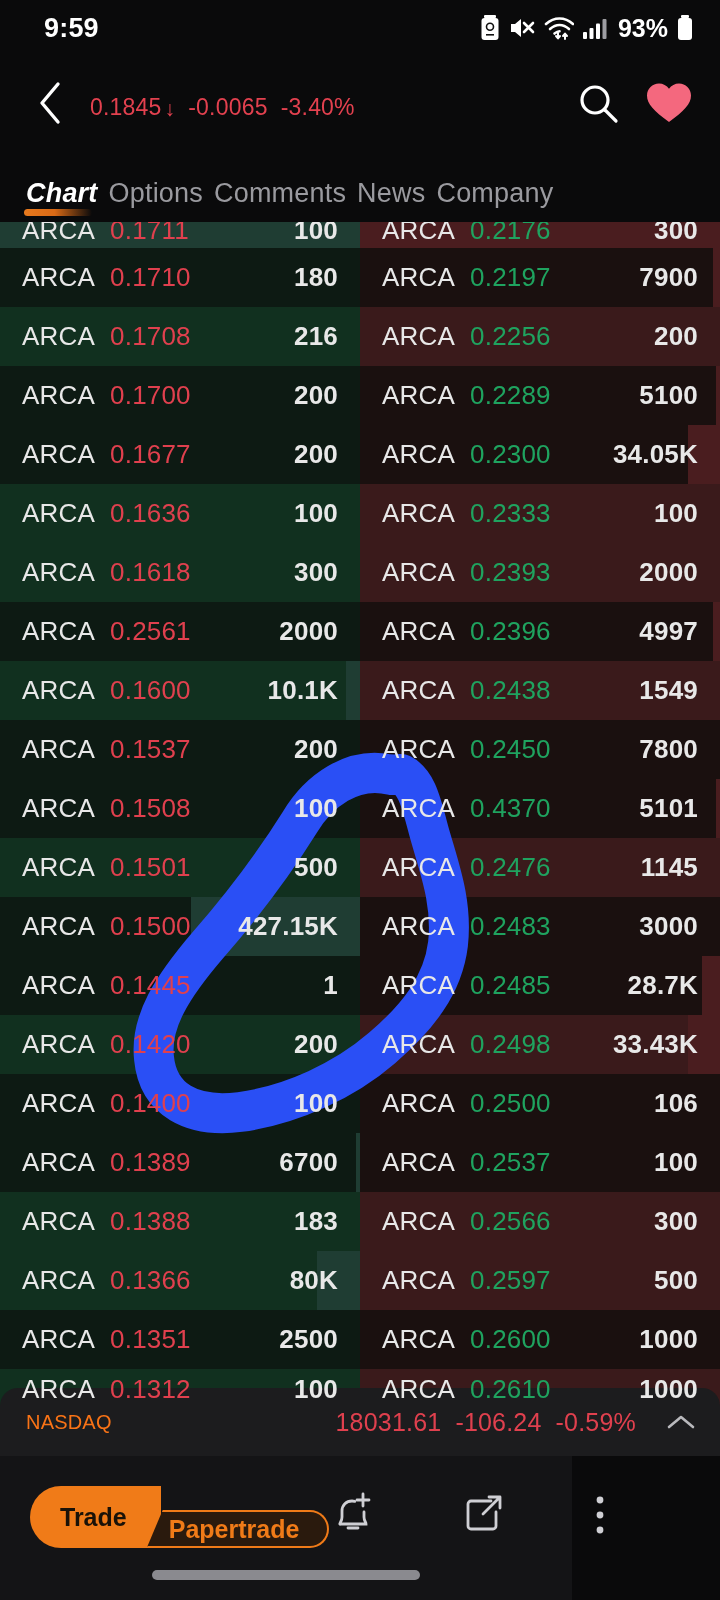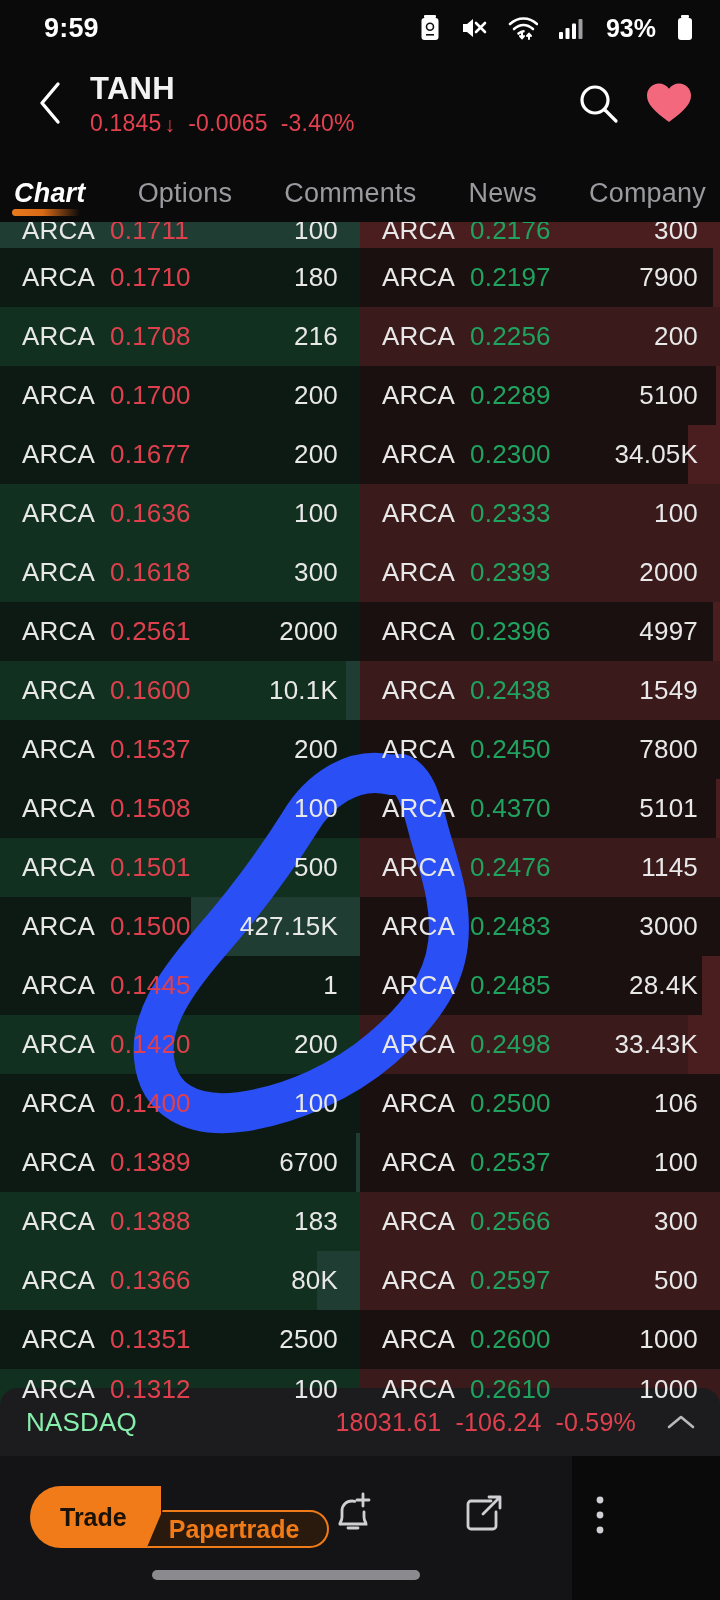--- a/index.html
+++ b/index.html
@@ -3,72 +3,72 @@
 <meta charset="utf-8">
 <style>
   * { margin:0; padding:0; box-sizing:border-box; }
   html,body { width:720px; height:1600px; background:#0a0a0b; overflow:hidden; }
   body { font-family:"Liberation Sans", sans-serif; color:#fff; position:relative; }
 
   
   .statusbar { height:56px; display:flex; align-items:center; justify-content:space-between;
                padding:0 26px 0 44px; background:#0a0a0b; }
   .status-time { font-size:27px; font-weight:700; letter-spacing:.2px; color:#fff; }
-  .status-right { display:flex; align-items:center; gap:20px; }
+  .status-right { display:flex; align-items:center; gap:8px; }
   .status-right svg { display:block; }
   .batt-pct { font-size:25px; font-weight:700; color:#fff; margin-left:2px; }
 
   
   .header { height:98px; display:flex; align-items:center; padding:0 26px 0 22px; }
   .back-btn { width:56px; height:56px; display:flex; align-items:center; justify-content:center;
               flex:0 0 56px; }
   .sym-block { margin-left:12px; flex:1 1 auto; }
   .sym-name { font-size:31px; font-weight:700; color:#f2f2f2; letter-spacing:.3px; line-height:1.05; }
   .sym-quote { margin-top:5px; font-size:23px; color:#e3414f; display:flex; align-items:center;
                gap:3px; letter-spacing:.2px; }
   .sym-quote .arrow { font-size:21px; line-height:1; position:relative; top:1px; }
   .sym-quote .sp { width:7px; display:inline-block; }
   .header-actions { display:flex; align-items:center; gap:24px; }
 
   
-  .tabs { height:68px; display:flex; align-items:flex-end; padding:0 14px; gap:30px;justify-content:space-between; }
+  .tabs { height:68px; display:flex; align-items:flex-end; padding:0 26px; gap:11px; }
   .tab { font-size:27px; color:#9a9a9f; padding-bottom:13px; position:relative; white-space:nowrap;
          letter-spacing:.2px; }
   .tab.active { color:#fff; font-weight:700; font-style:italic; }
   .tab.active::after { content:""; position:absolute; left:-2px; right:6px; bottom:6px; height:7px;
     border-radius:4px;
     background:linear-gradient(90deg,#e87a1e 0%, #d96a16 45%, rgba(140,70,16,0) 100%); }
 
   
   .book { position:absolute; left:0; top:222px; width:720px; height:1467px; overflow:hidden; }
   .row { height:59px; display:flex; position:relative; }
   .half { width:50%; position:relative; display:flex; align-items:center;
           padding:0 22px; overflow:hidden; }
   .depth { position:absolute; top:0; bottom:0; }
   .bid .depth { right:0; background:#1f3d33; }
   .ask .depth { right:0; background:#4a1d1f; }
   .cell-mm { font-size:26px; color:#e8e8e8; position:relative; z-index:2; letter-spacing:.2px; }
   .cell-px { font-size:26px; position:relative; z-index:2; margin-left:15px; letter-spacing:.2px; }
   .bid .cell-px { color:#e0404e; }
   .ask .cell-px { color:#1fa35f; }
   .cell-qty { font-size:26px; color:#e8e8e8; position:relative; z-index:2; margin-left:auto;
-              letter-spacing:.2px; }
+              letter-spacing:.2px;font-weight:bold; }
   .row.alt .bid { background:#11301f; }
   .row.alt .ask { background:#3a1a1b; }
   .row.plain .bid { background:#0d1a13; }
   .row.plain .ask { background:#1a100f; }
   .row.topcut { height:26px; align-items:flex-end; }
   .row.topcut .half { align-items:flex-end; padding-bottom:2px; }
   .row.botcut { height:40px; }
 
   
   .ticker { position:absolute; left:0; bottom:144px; width:720px; height:68px;
             background:#1c1c1e; border-radius:18px 18px 0 0;
             display:flex; align-items:center; padding:0 24px 0 26px; }
-  .tk-name { font-size:26px; color:#86efac; letter-spacing:.2px; }
+  .tk-name { font-size:20px; color:#f97316; letter-spacing:.2px; }
   .tk-vals { margin-left:auto; display:flex; align-items:center; gap:14px; }
   .tk-val { font-size:25px; color:#e0404e; letter-spacing:.2px; }
   .tk-chev { margin-left:30px; color:#b9b9bd; display:flex; align-items:center; }
 
   
   .bottombar { position:absolute; left:0; bottom:0; width:572px; height:144px;
                background:#141416; display:flex; align-items:center; padding:0 34px 22px 30px; }
   .trade-pill { position:relative; height:62px; display:flex; align-items:stretch; }
   .tp-trade { background:#f07b18; color:#1a1208; font-size:25px; font-weight:700;
               display:flex; align-items:center; padding:0 34px 0 30px;
@@ -133,21 +133,20 @@
 
 <div class="header">
   <div class="back-btn">
     <span>
       <svg width="30" height="46" viewBox="0 0 30 46">
           <path d="M23 4L7 23l16 19" stroke="#fff" stroke-width="3.4" fill="none" stroke-linecap="round" stroke-linejoin="round"></path>
         </svg>
     </span>
   </div>
   <div class="sym-block">
-    <div class="sym-name">TANH</div>
     <div class="sym-quote">
       <span>0.1845</span>
       <span class="arrow">↓</span>
       <span class="sp"></span>
       <span>-0.0065</span>
       <span class="sp"></span>
       <span>-3.40%</span>
     </div>
   </div>
   <div class="header-actions">
@@ -360,21 +359,21 @@
       <div class="half bid">
         <div class="depth" style="width: 0%;"></div>
         <span class="cell-mm">ARCA</span>
         <span class="cell-px">0.1445</span>
         <span class="cell-qty">1</span>
       </div>
       <div class="half ask">
         <div class="depth" style="width: 5%;"></div>
         <span class="cell-mm">ARCA</span>
         <span class="cell-px">0.2485</span>
-        <span class="cell-qty">28.4K</span>
+        <span class="cell-qty">28.7K</span>
       </div>
     </div>
     <div class="row alt">
       <div class="half bid">
         <div class="depth" style="width: 0%;"></div>
         <span class="cell-mm">ARCA</span>
         <span class="cell-px">0.1420</span>
         <span class="cell-qty">200</span>
       </div>
       <div class="half ask">

